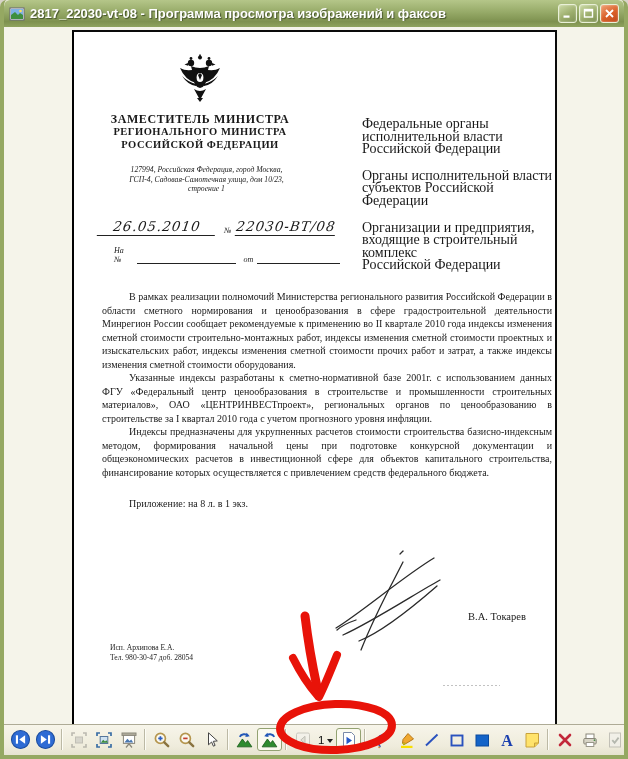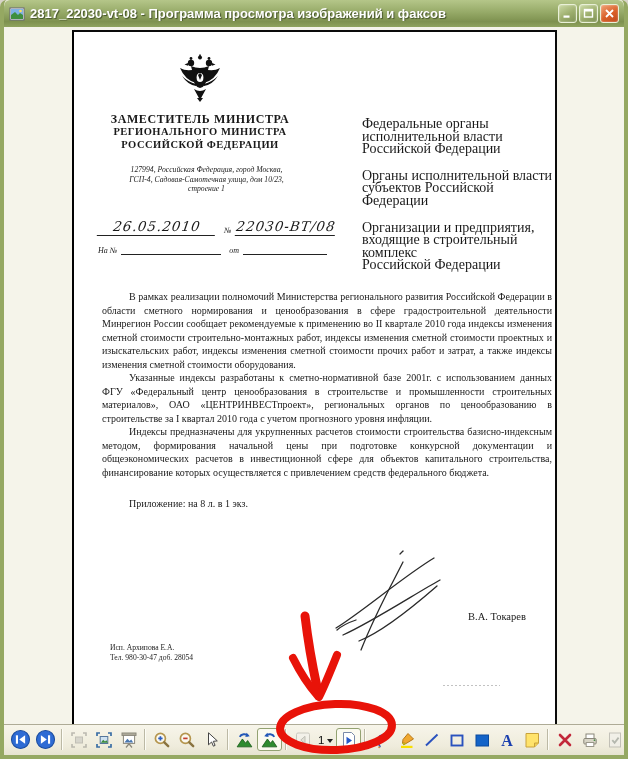--- a/index.html
+++ b/index.html
@@ -48,21 +48,21 @@
   .reg-block{left:24px;top:186px;width:242px;font-size:8px;}
   .reg-row1{display:flex;align-items:flex-end;}
   .hand{
     font-family:"DejaVu Serif","Liberation Serif",serif;font-style:italic;
     font-size:13.5px;transform:skewX(-8deg);letter-spacing:1px;white-space:nowrap;
   }
   .u{border-bottom:1px solid #222;}
   .reg-date{width:118px;text-align:center;padding-bottom:1px;}
   .reg-nosign{font-style:italic;font-size:8px;margin:0 4px 1px 8px;}
   .reg-num{width:100px;text-align:center;padding-bottom:1px;}
-  .reg-row2{display:flex;align-items:flex-end;margin-top:10px;font-style:italic;}
+  .reg-row2{display:flex;align-items:flex-end;margin-top:10px;font-style:italic;margin-left:16px;}
   .blank1{width:100px;height:9px;margin:0 8px 0 4px;}
   .blank2{width:84px;height:9px;margin-left:4px;}
   .recipients{left:288px;top:86px;width:196px;font-size:14px;line-height:12.6px;}
   .recip-block{margin-bottom:14px;}
   .body-text{left:28px;top:258px;width:450px;font-size:10px;line-height:13.5px;text-align:justify;}
   .body-text p{margin:0;text-indent:27px;}
   .attach{margin-top:18px !important;}
   .signature-svg{left:256px;top:518px;width:120px;height:112px;}
   .signer{left:370px;top:579px;width:106px;text-align:center;font-size:10.5px;}
   .executor{left:36px;top:611px;font-size:7.6px;line-height:9.6px;}

